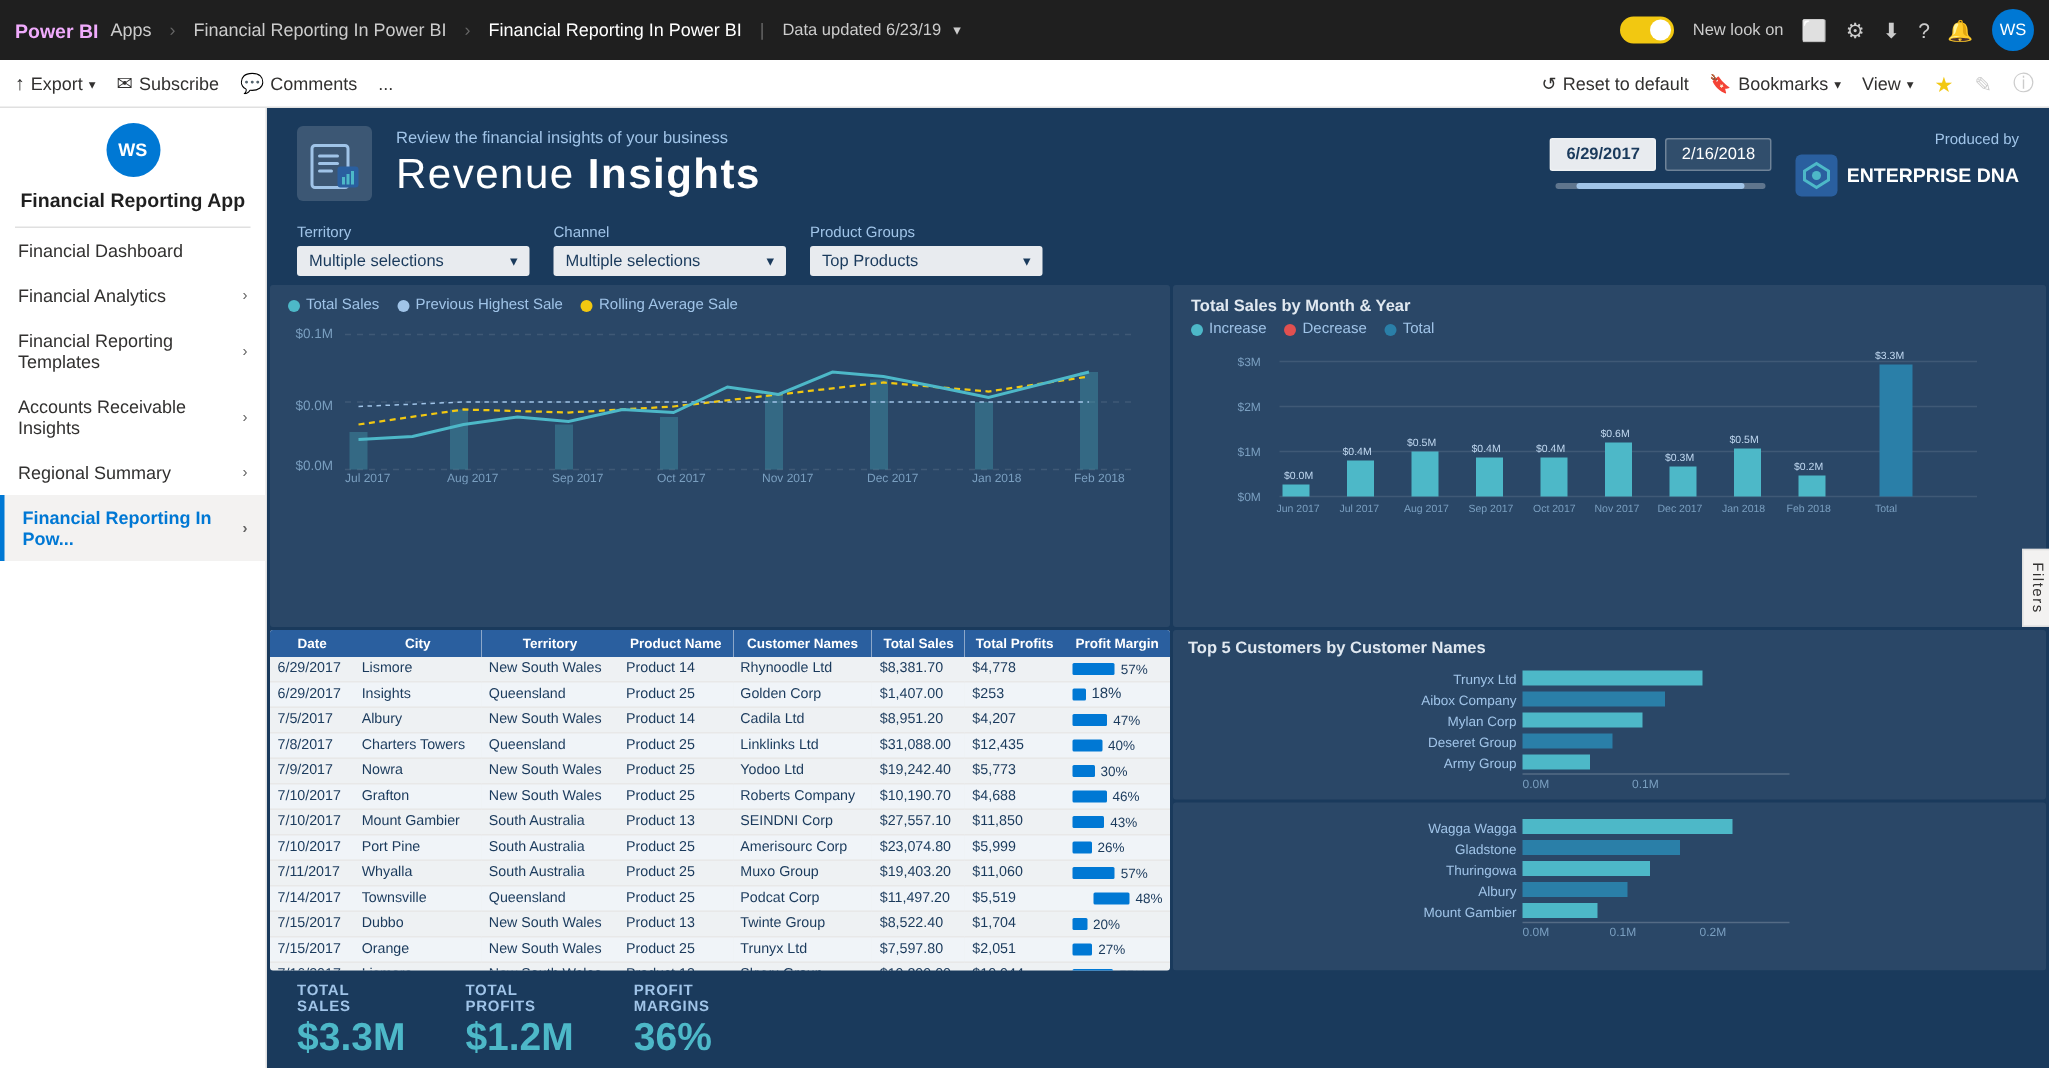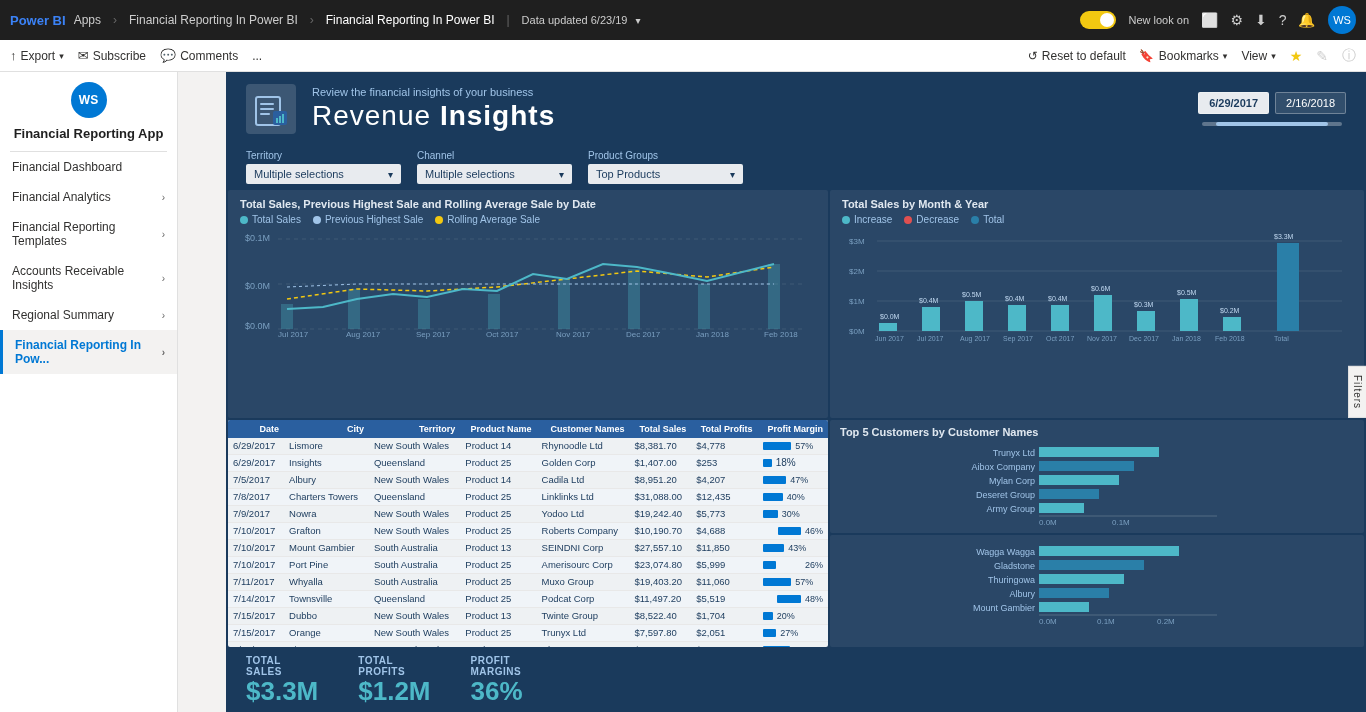--- a/index.html
+++ b/index.html
@@ -10,21 +10,21 @@
       height: 40px;
       background: #1f1f1f;
       display: flex;
       align-items: center;
       padding: 0 10px;
       gap: 8px;
       color: #fff;
       font-size: 12px;
       flex-shrink: 0;
     }
-    .top-bar-logo { color: #3b82f6; font-weight: 700; font-size: 13px; }
+    .top-bar-logo { color: #f0abfc; font-weight: 700; font-size: 13px; }
     .top-bar-sep { color: #666; margin: 0 4px; }
     .top-bar-title { color: #fff; font-size: 12px; }
     .top-bar-right { margin-left: auto; display: flex; align-items: center; gap: 12px; }
     .top-bar-date { color: #ccc; font-size: 11px; }
     .toggle-pill { width: 36px; height: 18px; background: #f2c811; border-radius: 9px; position: relative; }
     .toggle-pill::after { content:''; position:absolute; right:2px; top:2px; width:14px; height:14px; background:#fff; border-radius:50%; }
     .new-look { color: #ccc; font-size: 11px; }
     .icon-btn { color: #ccc; font-size: 14px; cursor: pointer; }
 
     
@@ -84,21 +84,20 @@
     .sidebar-item .chevron { margin-left: auto; font-size: 10px; color: #666; }
 
     
     .report-area {
       flex: 1;
       background: #1a3a5c;
       overflow: hidden;
       position: relative;
       display: flex;
       flex-direction: column;
-      margin-left: 48px;
     }
 
     
     .report-header {
       display: flex;
       align-items: center;
       padding: 12px 20px 10px;
       gap: 16px;
       flex-shrink: 0;
     }
@@ -190,21 +189,21 @@
 
     
     .table-panel {
       background: rgba(255,255,255,0.93);
       border-radius: 2px;
       overflow: hidden;
       grid-row: 2;
       grid-column: 1;
     }
     table { width: 100%; border-collapse: collapse; font-size: 9.5px; }
-    th { background: #2a5f9f; color: #fff; padding: 4px 5px; text-align: right; font-weight: 600; font-size: 9px; position: sticky; top: 0; }
+    th { background: #2a5f9f; color: #fff; padding: 4px 5px; text-align: center; font-weight: 600; font-size: 9px; position: sticky; top: 0; }
     td { padding: 2.5px 5px; color: #1a3a5c; border-bottom: 1px solid #e8e8e8; }
     tr:nth-child(even) td { background: #f0f4f8; }
 
     
     .right-bottom {
       grid-row: 2;
       grid-column: 2;
       display: flex;
       flex-direction: column;
       gap: 2px;
@@ -370,20 +369,32 @@
         <div style="display:flex;flex-direction:column;align-items:center;gap:4px;">
           <div style="display:flex;gap:6px;">
             <div class="date-pill active">6/29/2017</div>
             <div class="date-pill">2/16/2018</div>
           </div>
           <div class="date-slider">
             <div class="date-slider-fill"></div>
           </div>
         </div>
       </div>
+      <div class="produced-by">
+        <span style="font-size:10px;color:#a0c4e8;">Produced by</span>
+        <div class="enterprise-dna">
+          <div class="edna-icon">
+            <svg width="20" height="20" viewBox="0 0 20 20">
+              <polygon points="10,2 18,7 18,13 10,18 2,13 2,7" fill="none" stroke="#4db8c8" stroke-width="2"></polygon>
+              <circle cx="10" cy="10" r="3" fill="#4db8c8"></circle>
+            </svg>
+          </div>
+          <span style="font-size:13px;color:#fff;font-weight:700;">ENTERPRISE DNA</span>
+        </div>
+      </div>
     </div>
 
     <div class="filter-row">
       <div class="filter-group">
         <span class="filter-label">Territory</span>
         <div class="filter-select-wrap">
           <select class="filter-select">
             <option>Multiple selections</option>
           </select>
         </div>
@@ -402,21 +413,20 @@
           <select class="filter-select">
             <option>Top Products</option>
           </select>
         </div>
       </div>
     </div>
 
     <div class="charts-area">
 
       <div class="chart-panel" style="grid-row:1;grid-column:1;">
-        <div class="chart-title">Total Sales, Previous Highest Sale and Rolling Average Sale by Date</div>
         <div class="chart-legend">
           <div class="legend-item">
             <div class="legend-dot" style="background:#4db8c8;"></div>
             <span>Total Sales</span>
           </div>
           <div class="legend-item">
             <div class="legend-dot" style="background:#a0c4e8;"></div>
             <span>Previous Highest Sale</span>
           </div>
           <div class="legend-item">
@@ -624,21 +634,21 @@
                 </tr>
                 <tr>
                   <td>7/10/2017</td>
                   <td>Grafton</td>
                   <td>New South Wales</td>
                   <td>Product 25</td>
                   <td>Roberts Company</td>
                   <td>$10,190.70</td>
                   <td>$4,688</td>
                   <td>
-                    <div style="display:flex;align-items:center;gap:4px;justify-content:flex-end;">
+                    <div style="display:flex;align-items:center;gap:4px;">
                       <div style="width:23px;height:8px;background:#0078d4;border-radius:1px;display:inline-block;"></div>
                       <span style="font-size:9px;">46%</span>
                     </div>
                   </td>
                 </tr>
                 <tr>
                   <td>7/10/2017</td>
                   <td>Mount Gambier</td>
                   <td>South Australia</td>
                   <td>Product 13</td>
@@ -654,21 +664,21 @@
                 </tr>
                 <tr>
                   <td>7/10/2017</td>
                   <td>Port Pine</td>
                   <td>South Australia</td>
                   <td>Product 25</td>
                   <td>Amerisourc Corp</td>
                   <td>$23,074.80</td>
                   <td>$5,999</td>
                   <td>
-                    <div style="display:flex;align-items:center;gap:4px;justify-content:space-between;">
+                    <div style="display:flex;align-items:center;gap:4px;">
                       <div style="width:13px;height:8px;background:#0078d4;border-radius:1px;display:inline-block;"></div>
                       <span style="font-size:9px;">26%</span>
                     </div>
                   </td>
                 </tr>
                 <tr>
                   <td>7/11/2017</td>
                   <td>Whyalla</td>
                   <td>South Australia</td>
                   <td>Product 25</td>

